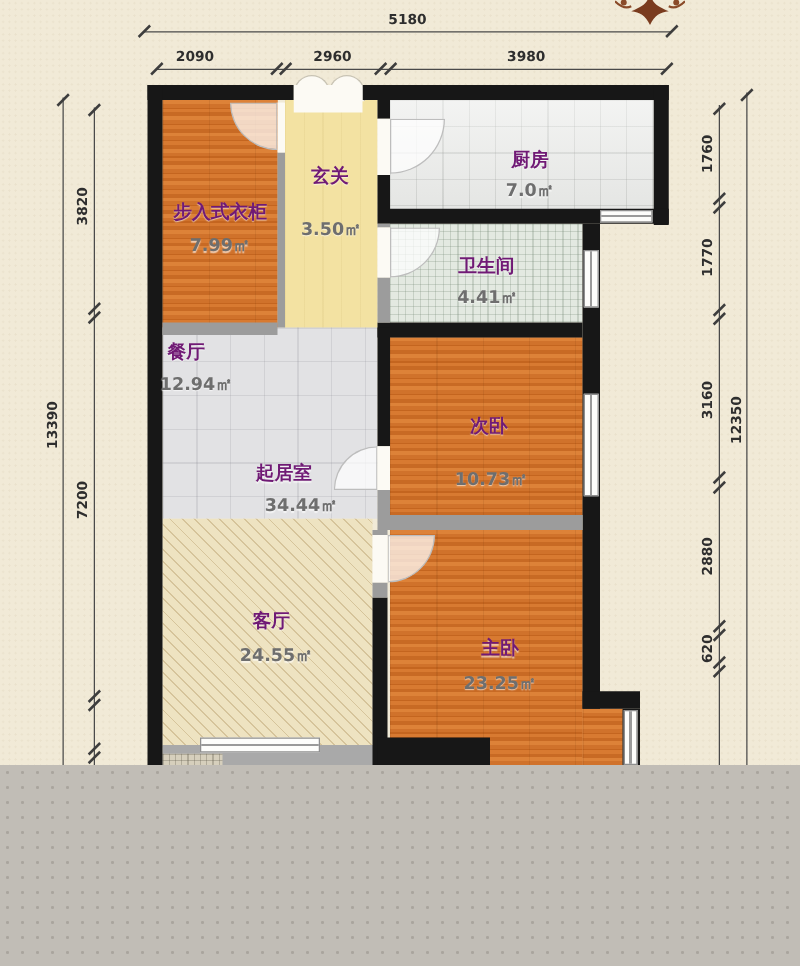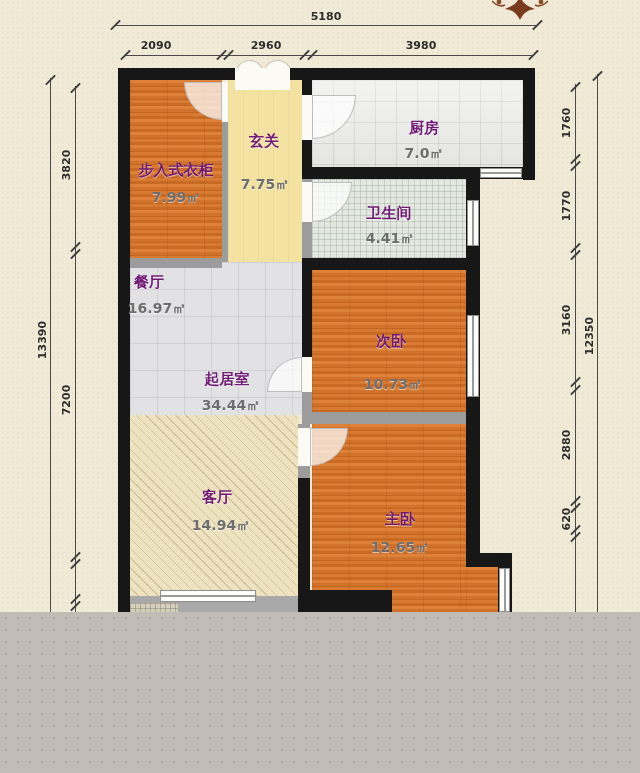--- a/index.html
+++ b/index.html
@@ -126,35 +126,35 @@
   <div class="leaf" style="left:263px;top:60px;width:27px;height:20px;"></div>
   <div class="gap" style="left:222px;top:82px;width:6px;height:40px;"></div>
   <div class="gap" style="left:302px;top:95px;width:10px;height:45px;"></div>
   <div class="gap" style="left:302px;top:182px;width:10px;height:40px;"></div>
   <div class="gap" style="left:302px;top:357px;width:10px;height:35px;"></div>
   <div class="gap" style="left:298px;top:428px;width:12px;height:38px;"></div>
 
   <div class="rn" style="left:176px;top:170px;">步入式衣柜</div>
   <div class="rn ra" style="left:176px;top:197px;">7.99㎡</div>
   <div class="rn" style="left:264px;top:141px;">玄关</div>
-  <div class="rn ra" style="left:265px;top:184px;">7.75㎡</div>
+  <div class="rn ra" style="left:265px;top:184px;">3.50㎡</div>
   <div class="rn" style="left:424px;top:128px;">厨房</div>
   <div class="rn ra" style="left:424px;top:153px;">7.0㎡</div>
   <div class="rn" style="left:389px;top:213px;">卫生间</div>
   <div class="rn ra" style="left:390px;top:238px;">4.41㎡</div>
   <div class="rn" style="left:149px;top:282px;">餐厅</div>
-  <div class="rn ra" style="left:157px;top:308px;">16.97㎡</div>
+  <div class="rn ra" style="left:157px;top:308px;">12.94㎡</div>
   <div class="rn" style="left:227px;top:379px;">起居室</div>
-  <div class="rn ra" style="left:231px;top:405px;">34.44㎡</div>
+  <div class="rn ra" style="left:241px;top:405px;">34.44㎡</div>
   <div class="rn" style="left:391px;top:341px;">次卧</div>
   <div class="rn ra" style="left:393px;top:384px;">10.73㎡</div>
   <div class="rn" style="left:217px;top:497px;">客厅</div>
-  <div class="rn ra" style="left:221px;top:525px;">14.94㎡</div>
+  <div class="rn ra" style="left:221px;top:525px;">24.55㎡</div>
   <div class="rn" style="left:400px;top:519px;">主卧</div>
-  <div class="rn ra" style="left:400px;top:547px;">12.65㎡</div>
+  <div class="rn ra" style="left:400px;top:547px;">23.25㎡</div>
 
   <div class="dl" style="left:115px;top:25px;width:422px;height:1px;"></div>
   <div class="tk" style="left:109px;top:24px;"></div>
   <div class="tk" style="left:531px;top:24px;"></div>
   <div class="dim" style="left:326px;top:16px;">5180</div>
 
   <div class="dl" style="left:125px;top:55px;width:408px;height:1px;"></div>
   <div class="tk" style="left:119px;top:54px;"></div>
   <div class="tk" style="left:215px;top:54px;"></div>
   <div class="tk" style="left:222px;top:54px;"></div>

